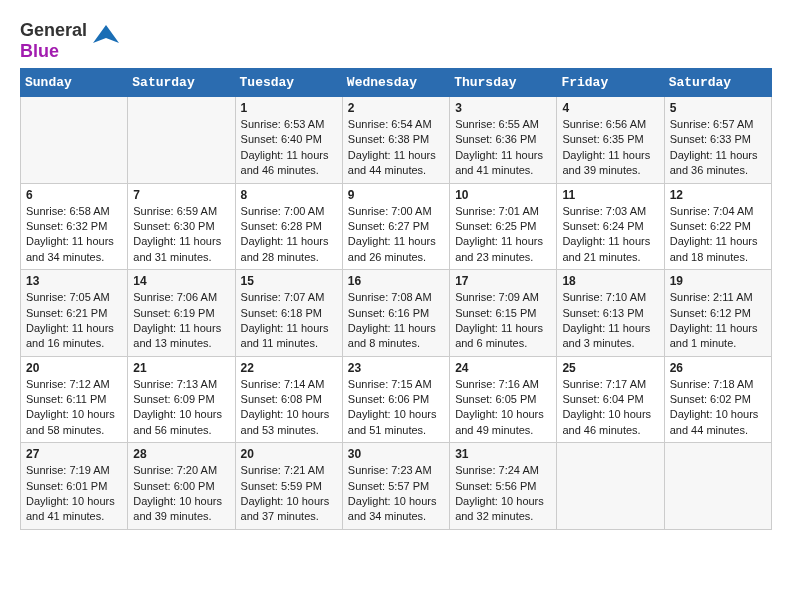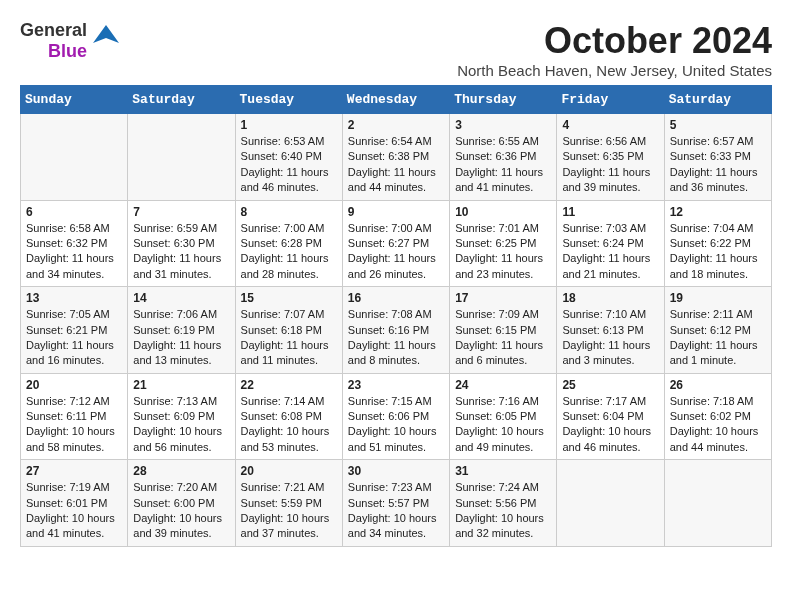--- a/index.html
+++ b/index.html
@@ -13,21 +13,20 @@
     .header-area {
       display: flex;
       justify-content: space-between;
       align-items: flex-start;
       margin-bottom: 6px;
     }
     .logo {
       display: flex;
       align-items: center;
       gap: 4px;
-      text-align: right;
     }
     .logo-text-general {
       font-size: 18px;
       font-weight: bold;
       color: #333;
     }
     .logo-text-blue {
       font-size: 18px;
       font-weight: bold;
       color: #a21caf;
@@ -95,24 +94,20 @@
     <div>
       <span class="logo-text-general">General</span><br>
       <span class="logo-text-blue">Blue</span>
     </div>
     <div class="logo-bird">
       <svg width="30" height="30" viewBox="0 0 30 30">
         <polygon points="15,2 28,20 15,15 2,20" fill="#1a6eb5"></polygon>
       </svg>
     </div>
   </div>
-  <div class="title-area">
-    <div class="month-title">October 2024</div>
-    <div class="location-title">North Beach Haven, New Jersey, United States</div>
-  </div>
 </div>
 
 <table>
   <thead>
     <tr>
     <th>Sunday</th>
         <th>Saturday</th>
         <th>Tuesday</th>
         <th>Wednesday</th>
         <th>Thursday</th>

